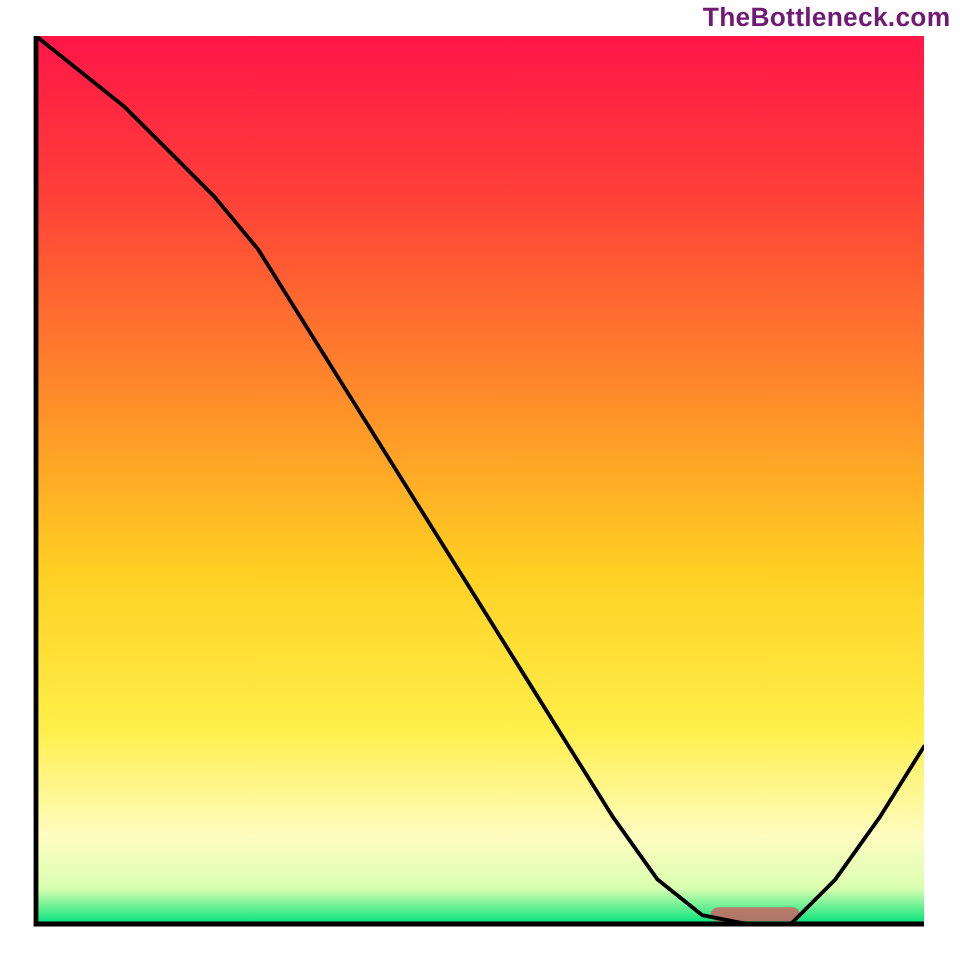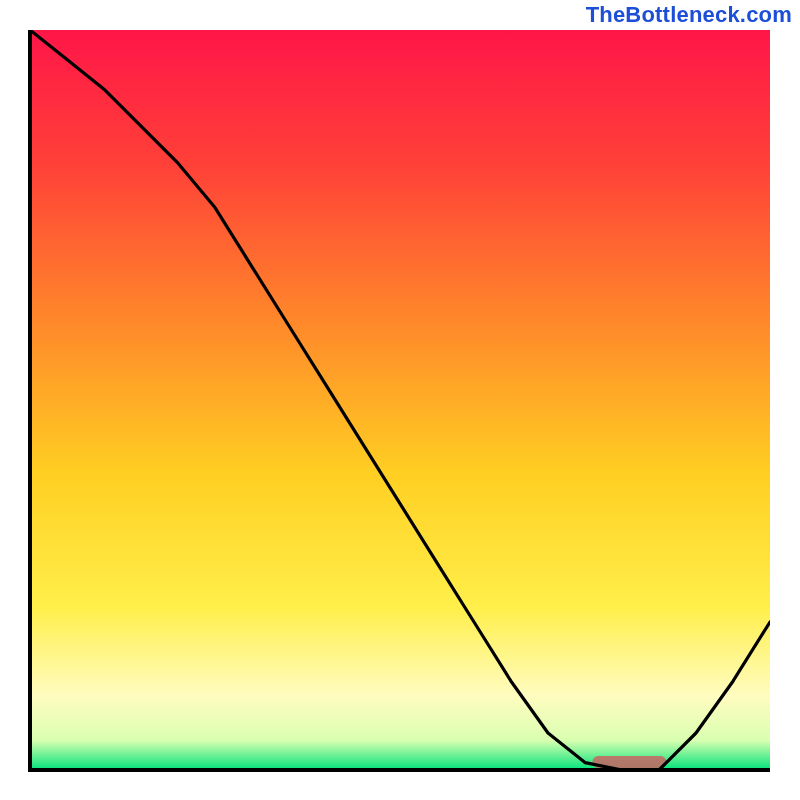--- a/index.html
+++ b/index.html
@@ -15,21 +15,21 @@
     position: relative;
     width: 800px;
     height: 800px;
   }
   .watermark {
     position: absolute;
     top: 2px;
     right: 8px;
     font-size: 22px;
     font-weight: 600;
-    color: #1d4ed8;
+    color: #701a75;
     letter-spacing: 0.2px;
     z-index: 40;
   }
   svg.chart {
     position: absolute;
     left: 0;
     top: 0;
     width: 800px;
     height: 800px;
   }

